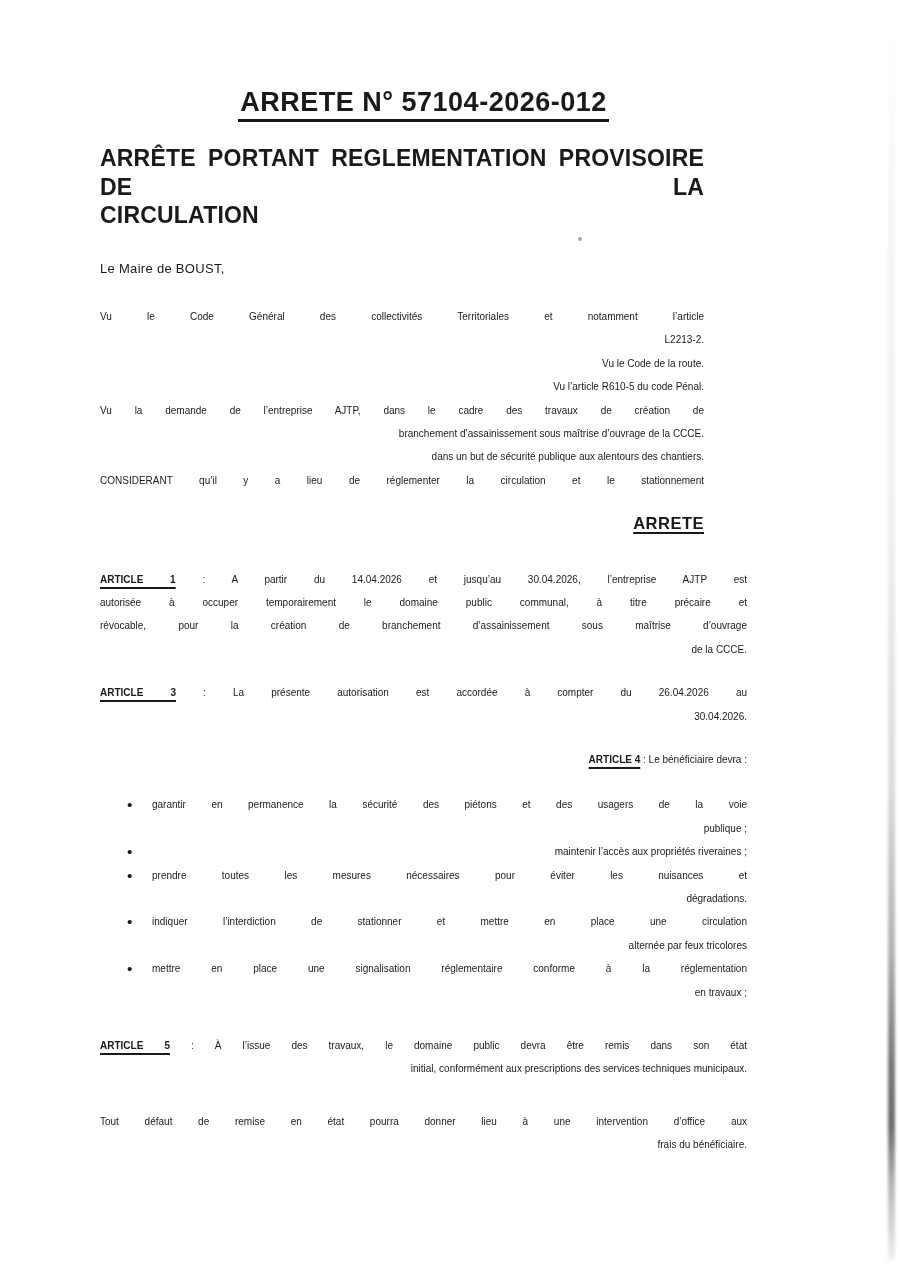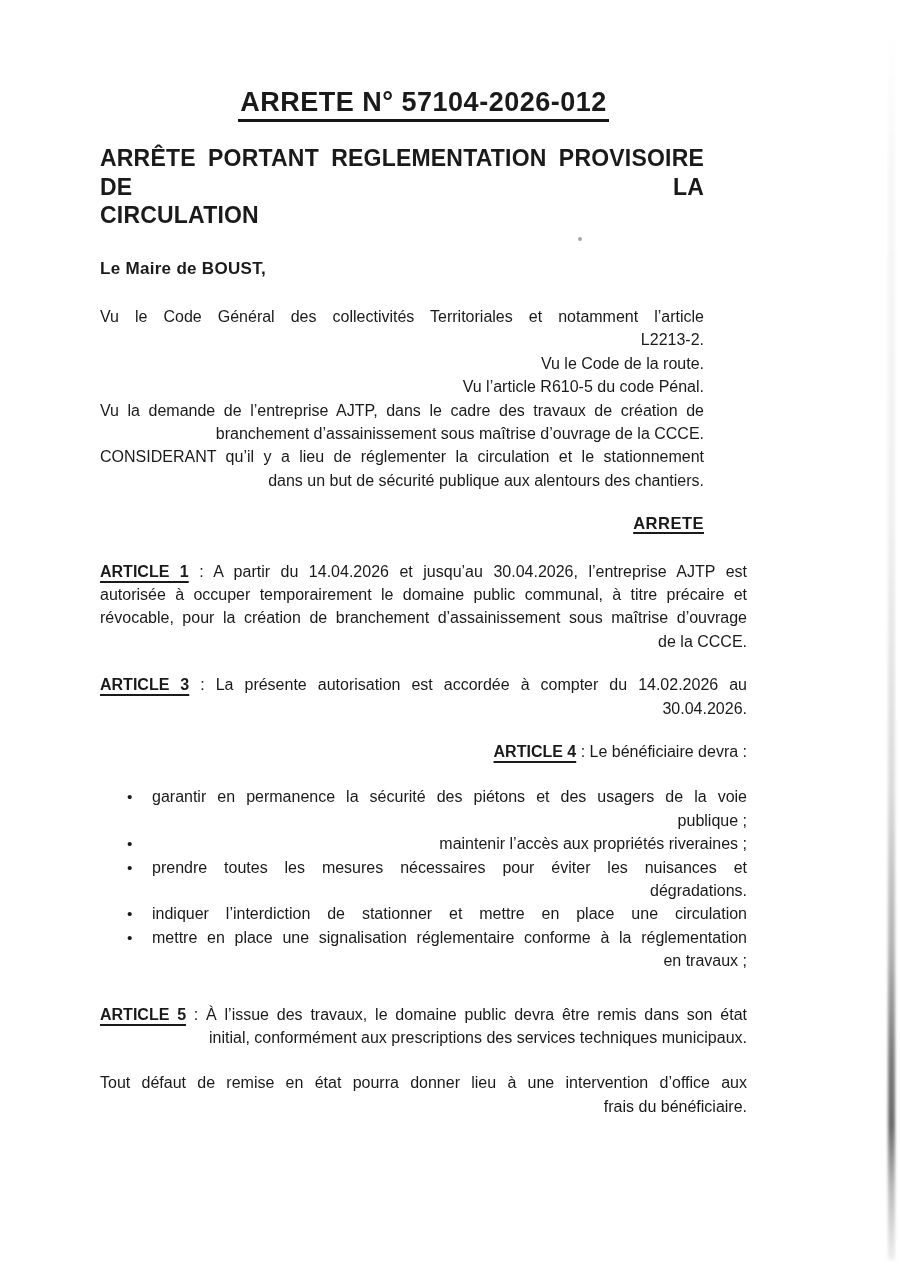--- a/index.html
+++ b/index.html
@@ -5,60 +5,60 @@
   * { box-sizing: border-box; margin: 0; padding: 0; }
   html, body { width: 900px; height: 1272px; background: #ffffff; }
   .scan {
     position: relative; width: 900px; height: 1272px; overflow: hidden;
     background: #ffffff; color: #1a1a1a;
     font-family: "Liberation Sans", sans-serif;
   }
   .content { position: absolute; left: 100px; top: 0; width: 647px; }
   .narrow { width: 604px; }
 
-  .line { font-size: 16px; line-height: 23.4px; }
+  .line { font-size: 10px; line-height: 23.4px; }
   .jl { text-align: justify; text-align-last: justify; }
   .ll { text-align: right; }
 
   .title-wrap { margin-top: 87px; text-align: center; }
   .doc-title {
     display: inline-block; font-weight: bold; font-size: 27px;
     letter-spacing: 0.5px; line-height: 30px;
     border-bottom: 3px solid #151515; padding: 0 2px 2px 2px;
   }
   .subtitle { margin-top: 22px; font-weight: bold; }
   .subtitle .line { font-size: 23px; line-height: 28.5px; letter-spacing: 0.2px; }
 
-  .salutation { margin-top: 27px; font-weight: bold; font-size: 17px; line-height: 23.4px; letter-spacing: 0.3px; }
+  .salutation { margin-top: 27px; font-weight: normal; font-size: 13px; line-height: 23.4px; letter-spacing: 0.3px; }
 
   .preamble { margin-top: 25px; }
 
   .heading-wrap { margin-top: 20px; text-align: right; }
   .section-heading {
     display: inline-block; font-weight: bold; font-size: 16.5px; line-height: 23.4px;
     text-decoration: underline; text-decoration-thickness: 2px; text-underline-offset: 3px;
     letter-spacing: 0.5px;
   }
 
   .article { margin-top: 20px; }
-  .article.first { margin-top: 24px; }
+  .article.first { margin-top: 32px; }
   .alabel {
     font-weight: bold; text-decoration: underline;
     text-decoration-thickness: 1.8px; text-underline-offset: 3.5px;
   }
 
   .bullets { margin-top: 22px; }
   .bullet { position: relative; padding-left: 52px; }
   .bullet .marker {
     position: absolute; left: 27px; top: 0;
     font-size: 15.5px; line-height: 23.4px;
   }
 
   .a5 { margin-top: 30px; }
-  .closing { margin-top: 22px; }
+  .closing { margin-top: 29px; }
 
   
   .edge-band {
     position: absolute; left: 888px; top: 30px; width: 7px; height: 1230px;
     filter: blur(1.5px);
     background: linear-gradient(180deg,
       rgba(0,0,0,0.00) 0%,
       rgba(0,0,0,0.03) 12%,
       rgba(0,0,0,0.06) 40%,
       rgba(0,0,0,0.14) 62%,
@@ -99,39 +99,39 @@
         <div class="line ll">Vu le Code de la route.</div>
       </div>
       <div>
         <div class="line ll">Vu l’article R610-5 du code Pénal.</div>
       </div>
       <div>
         <div class="line jl">Vu la demande de l’entreprise AJTP, dans le cadre des travaux de création de</div>
         <div class="line ll">branchement d’assainissement sous maîtrise d’ouvrage de la CCCE.</div>
       </div>
       <div>
+        <div class="line ll">dans un but de sécurité publique aux alentours des chantiers.</div>
         <div class="line jl">CONSIDERANT qu’il y a lieu de réglementer la circulation et le stationnement</div>
-        <div class="line ll">dans un but de sécurité publique aux alentours des chantiers.</div>
       </div>
     </div>
 
     <div class="heading-wrap narrow">
       <span class="section-heading">ARRETE</span>
     </div>
 
     <div class="article first">
       <div class="line jl"><span class="alabel">ARTICLE 1</span><span> : </span><span>A partir du 14.04.2026 et jusqu’au 30.04.2026, l’entreprise AJTP est</span></div>
       <div class="line jl">autorisée à occuper temporairement le domaine public communal, à titre précaire et</div>
       <div class="line jl">révocable, pour la création de branchement d’assainissement sous maîtrise d’ouvrage</div>
       <div class="line ll">de la CCCE.</div>
     </div>
 
 
     <div class="article">
-      <div class="line jl"><span class="alabel">ARTICLE 3</span><span> : </span><span>La présente autorisation est accordée à compter du 14.02.2026 au</span></div>
+      <div class="line jl"><span class="alabel">ARTICLE 3</span><span> : </span><span>La présente autorisation est accordée à compter du 26.04.2026 au</span></div>
       <div class="line ll">30.04.2026.</div>
     </div>
 
     <div class="article">
       <div class="line ll"><span class="alabel">ARTICLE 4</span><span> : </span><span>Le bénéficiaire devra :</span></div>
     </div>
 
     <div class="bullets">
       <div class="bullet">
         <span class="marker">•</span>
@@ -143,20 +143,21 @@
         <div class="line ll">maintenir l’accès aux propriétés riveraines ;</div>
       </div>
       <div class="bullet">
         <span class="marker">•</span>
         <div class="line jl">prendre toutes les mesures nécessaires pour éviter les nuisances et</div>
         <div class="line ll">dégradations.</div>
       </div>
       <div class="bullet">
         <span class="marker">•</span>
         <div class="line jl">indiquer l’interdiction de stationner et mettre en place une circulation</div>
+        <div class="line ll">alternée par feux tricolores</div>
       </div>
       <div class="bullet">
         <span class="marker">•</span>
         <div class="line jl">mettre en place une signalisation réglementaire conforme à la réglementation</div>
         <div class="line ll">en travaux ;</div>
       </div>
     </div>
 
     <div class="article a5">
       <div class="line jl"><span class="alabel">ARTICLE 5</span><span> : </span><span>À l’issue des travaux, le domaine public devra être remis dans son état</span></div>

